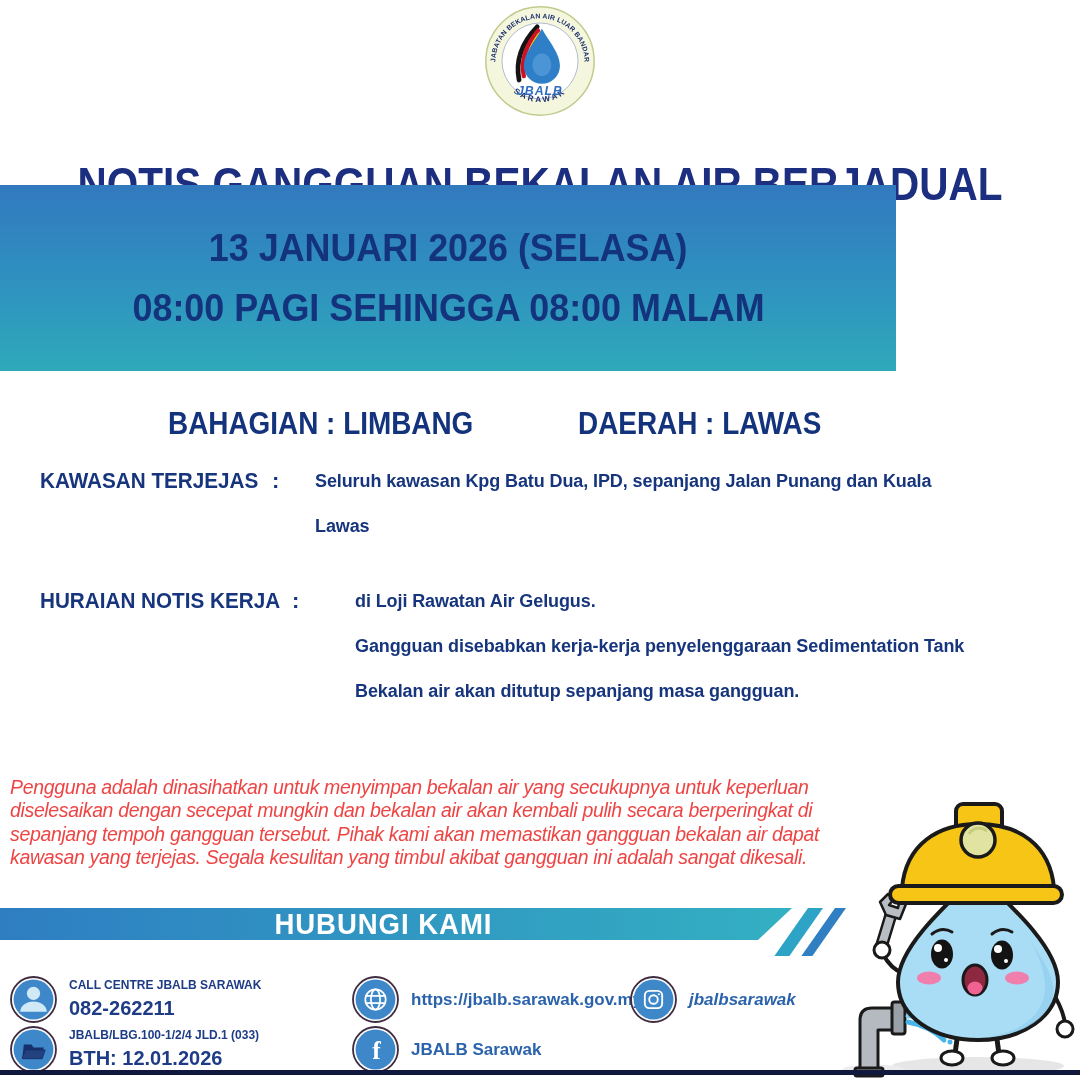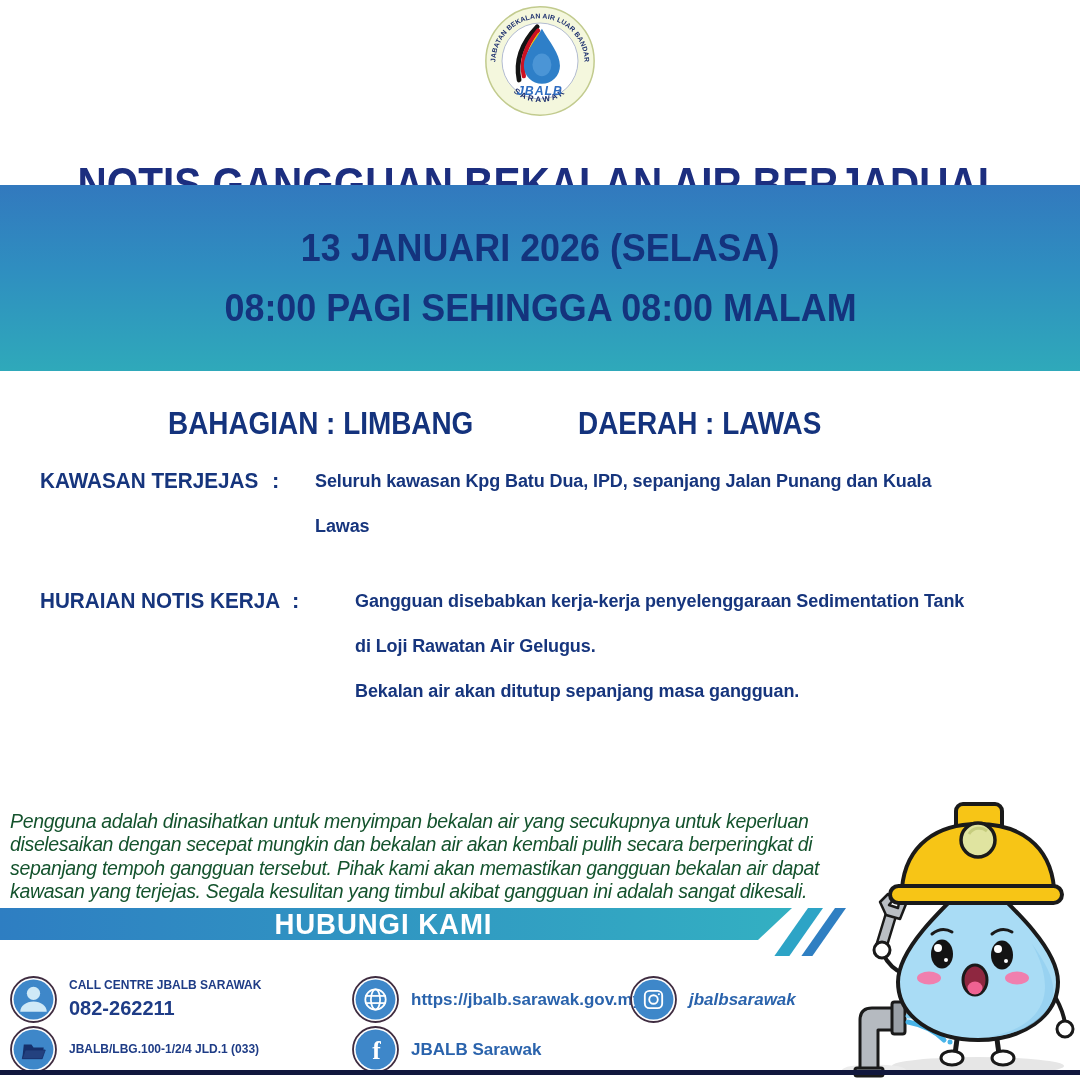--- a/index.html
+++ b/index.html
@@ -4,37 +4,37 @@
 <style>
   html,body{margin:0;padding:0;background:#fff;}
   .canvas{position:relative;width:1080px;height:1080px;background:#ffffff;overflow:hidden;
           font-family:"Liberation Sans",sans-serif;}
   
   .logo{position:absolute;left:483px;top:4px;width:114px;height:114px;}
   
   .title{position:absolute;top:126px;left:0;width:1080px;text-align:center;
          font-size:46px;font-weight:bold;color:#1c2e7f;transform:scaleX(0.88);letter-spacing:0;}
   
-  .banner{position:absolute;top:185px;left:0;width:1080px;height:186px;
+  .banner{position:absolute;top:185px;left:0;width:896px;height:186px;
           background:linear-gradient(180deg,#3279be 0%,#2f8ec0 45%,#2fa9ba 100%);
           display:flex;flex-direction:column;align-items:center;justify-content:center;gap:16px;}
   .banner-line{font-size:39px;font-weight:bold;color:#14337d;transform:scaleX(0.92);white-space:nowrap;}
   
   .region-label{position:absolute;top:406px;font-size:31px;font-weight:bold;color:#14337d;
                 transform:scaleX(0.9);transform-origin:left;white-space:nowrap;}
   .bahagian{left:168px;} .daerah{left:578px;}
   
   .detail-row{position:absolute;left:40px;display:flex;align-items:flex-start;color:#16357d;font-weight:bold;}
   .detail-label{width:232px;font-size:22px;line-height:28px;transform:scaleX(0.94);transform-origin:left;white-space:nowrap;}
   .detail-colon{width:43px;font-size:22px;line-height:28px;}
   .detail-value{font-size:18px;}
   .vline{height:45px;line-height:28px;white-space:nowrap;letter-spacing:-0.1px;}
   .row-kawasan{top:467px;} .row-huraian{top:587px;gap:20px;}
   
-  .advisory{position:absolute;left:10px;top:810px;width:800px;font-style:italic;color:#14532d;
+  .advisory{position:absolute;left:10px;top:776px;width:800px;font-style:italic;color:#ef4444;
             font-size:19.5px;line-height:23.3px;}
   .advisory div{white-space:nowrap;letter-spacing:-0.35px;}
   
   .hubungi{position:absolute;top:908px;left:0;width:792px;height:32px;
            background:linear-gradient(90deg,#2e7ec2 0%,#33b0c2 100%);
            clip-path:polygon(0 0,100% 0,calc(100% - 34px) 100%,0 100%);
            display:flex;align-items:center;justify-content:center;}
   .hubungi-text{font-size:29px;font-weight:bold;color:#ffffff;letter-spacing:1px;
                 transform:scaleX(0.95);padding-right:26px;}
   .slash{position:absolute;top:908px;height:48px;transform:skewX(-35deg);transform-origin:top left;}
@@ -103,22 +103,22 @@
     <div class="detail-value">
       <div class="vline">Seluruh kawasan Kpg Batu Dua, IPD, sepanjang Jalan Punang dan Kuala</div>
       <div class="vline">Lawas</div>
     </div>
   </div>
 
   <div class="detail-row row-huraian">
     <div class="detail-label">HURAIAN NOTIS KERJA</div>
     <div class="detail-colon">:</div>
     <div class="detail-value">
+      <div class="vline">di Loji Rawatan Air Gelugus.</div>
       <div class="vline">Gangguan disebabkan kerja-kerja penyelenggaraan Sedimentation Tank</div>
-      <div class="vline">di Loji Rawatan Air Gelugus.</div>
       <div class="vline">Bekalan air akan ditutup sepanjang masa gangguan.</div>
     </div>
   </div>
 
   <div class="advisory">
     <div>Pengguna adalah dinasihatkan untuk menyimpan bekalan air yang secukupnya untuk keperluan</div>
     <div>diselesaikan dengan secepat mungkin dan bekalan air akan kembali pulih secara berperingkat di</div>
     <div>sepanjang tempoh gangguan tersebut. Pihak kami akan memastikan gangguan bekalan air dapat</div>
     <div>kawasan yang terjejas. Segala kesulitan yang timbul akibat gangguan ini adalah sangat dikesali.</div>
   </div>
@@ -144,20 +144,21 @@
 
   <div class="ci c1r2">
     <svg width="47" height="47" viewBox="0 0 46 46">
       <circle cx="23" cy="23" r="22" fill="none" stroke="#3f2c40" stroke-width="1.8"></circle>
       <circle cx="23" cy="23" r="19.5" fill="#3e87c9"></circle>
       <path d="M12,32 L13.5,18 L21,18 L23,21 L33,21 L31.5,32 Z" fill="#16306b"></path>
       <path d="M12,32 L15,23.5 L34.5,23.5 L31.5,32 Z" fill="#23417f" stroke="#16306b" stroke-width="0.8"></path>
     </svg>
     <div class="ci-text">
       <div class="l1">JBALB/LBG.100-1/2/4 JLD.1 (033)</div>
+      <div class="l2">BTH: 12.01.2026</div>
     </div>
   </div>
 
   <div class="ci c2r1">
     <svg width="47" height="47" viewBox="0 0 46 46">
       <circle cx="23" cy="23" r="22" fill="none" stroke="#3f2c40" stroke-width="1.8"></circle>
       <circle cx="23" cy="23" r="19.5" fill="#3e87c9"></circle>
       <g stroke="#ffffff" stroke-width="1.7" fill="none">
         <circle cx="23" cy="23" r="10"></circle>
         <ellipse cx="23" cy="23" rx="4.5" ry="10"></ellipse>

